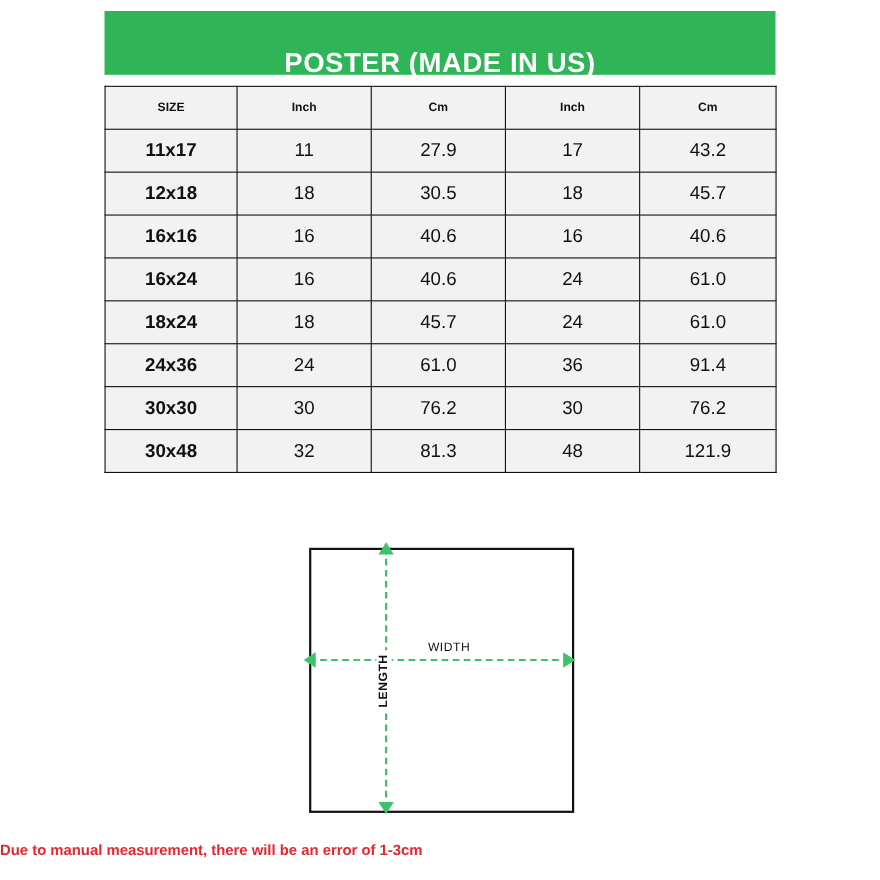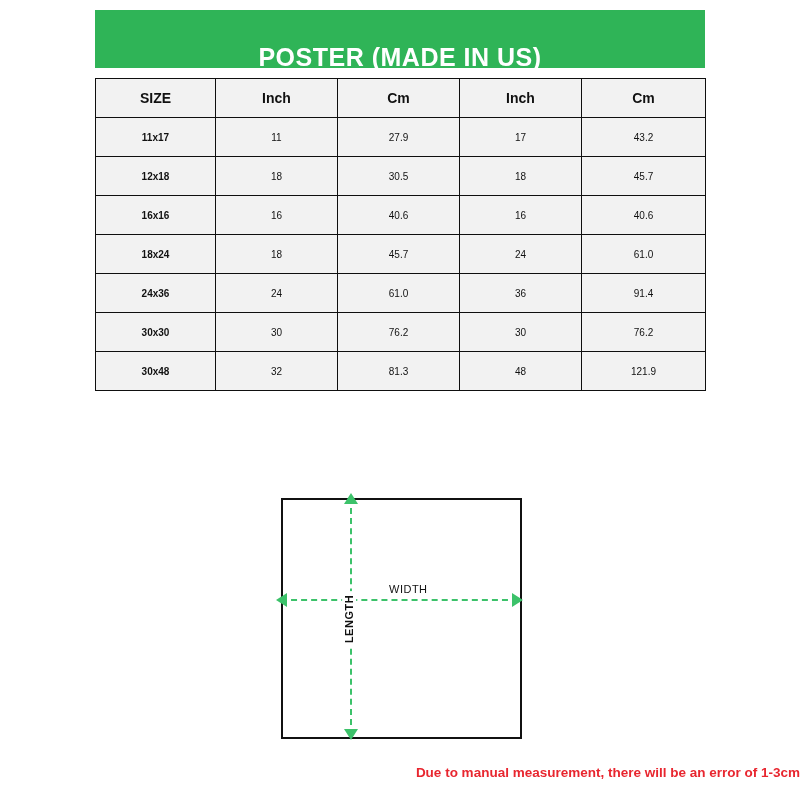--- a/index.html
+++ b/index.html
@@ -45,27 +45,27 @@
     width: 610px;
     border-collapse: collapse;
     table-layout: fixed;
   }
   .size-table th,
   .size-table td {
     border: 1px solid #0f0f0f;
     height: 36px;
     text-align: center;
     vertical-align: middle;
-    font-size: 10px;
+    font-size: 17px;
     color: #111111;
     background: #f2f2f2;
   }
   .size-table thead th {
     font-weight: bold;
-    font-size: 14px;
+    font-size: 11px;
     text-align: center;
   }
   .size-table tbody td.first-col {
     font-weight: bold;
   }
   .size-table col.c0 { width: 120px; }
   .size-table col.c1 { width: 122px; }
   .size-table col.c2 { width: 122px; }
   .size-table col.c3 { width: 122px; }
   .size-table col.c4 { width: 124px; }
@@ -152,21 +152,21 @@
     background: #ffffff;
     padding: 1px 4px;
     transform: rotate(-90deg);
     transform-origin: center center;
   }
   .footnote {
     position: absolute;
     left: 0;
     top: 765px;
     width: 800px;
-    text-align: right;
+    text-align: left;
     font-size: 13.5px;
     font-weight: bold;
     color: #e8262f;
   }
 </style>
 </head>
 <body>
 
 <div class="page">
 
@@ -207,20 +207,27 @@
         <td>45.7</td>
       </tr>
       <tr>
         <td class="first-col">16x16</td>
         <td>16</td>
         <td>40.6</td>
         <td>16</td>
         <td>40.6</td>
       </tr>
       <tr>
+        <td class="first-col">16x24</td>
+        <td>16</td>
+        <td>40.6</td>
+        <td>24</td>
+        <td>61.0</td>
+      </tr>
+      <tr>
         <td class="first-col">18x24</td>
         <td>18</td>
         <td>45.7</td>
         <td>24</td>
         <td>61.0</td>
       </tr>
       <tr>
         <td class="first-col">24x36</td>
         <td>24</td>
         <td>61.0</td>

